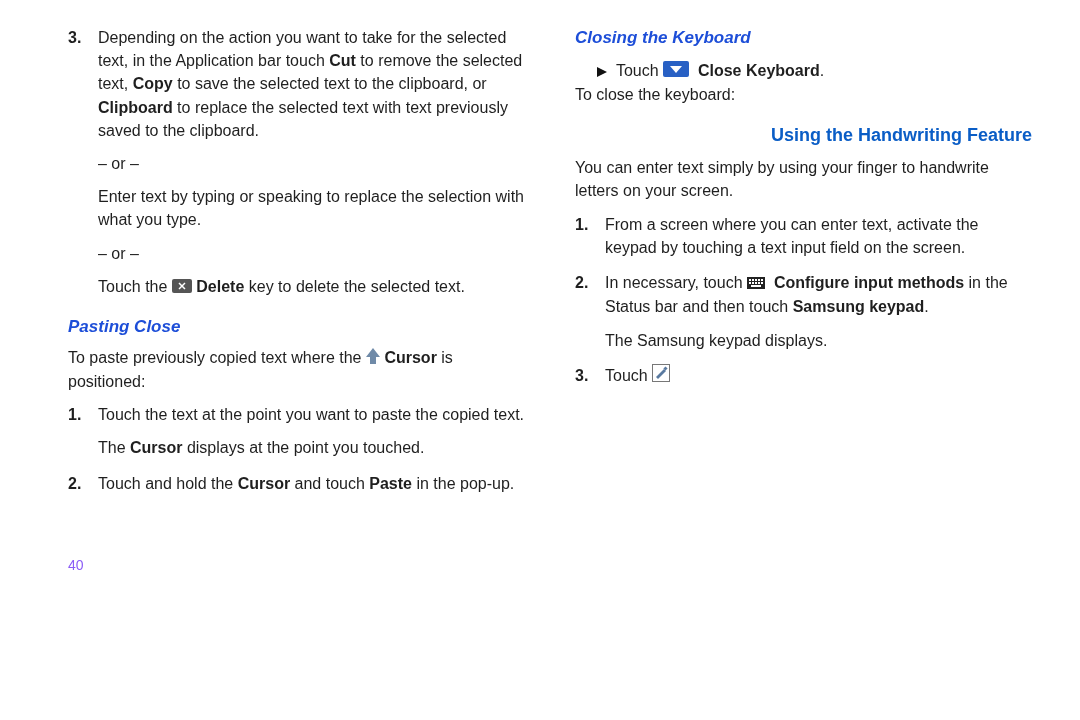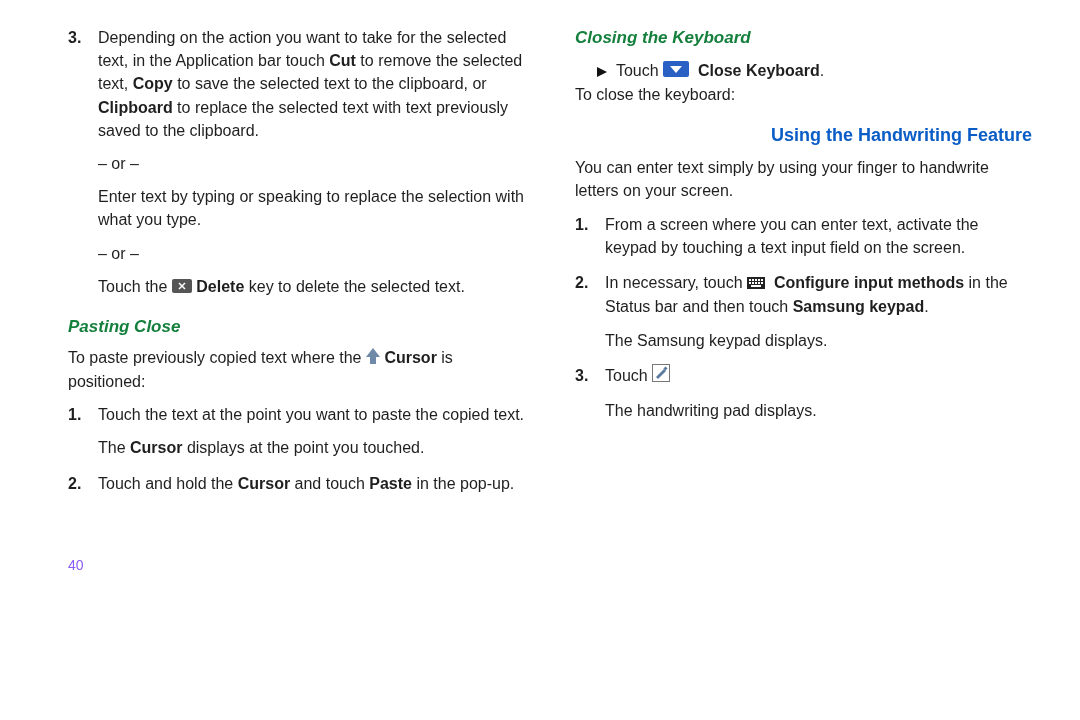--- a/index.html
+++ b/index.html
@@ -1,19 +1,19 @@
 <!DOCTYPE html>
 <html><head>
 <meta charset="utf-8">
 <style>
   html,body{margin:0;padding:0;background:#fff;color:#1f1f1f;}
   body{width:1080px;height:720px;font-family:Arial,Helvetica,sans-serif;font-size:16px;line-height:1.45;}
   .page{display:flex;flex-direction:row;gap:50px;padding:26px 48px 26px 68px;}
   .col{flex:1;min-width:0;}
-  .blue-h3{color:#15803d;font-weight:700;font-style:italic;font-size:17px;margin:16px 0 6px 0;}
+  .blue-h3{color:#1d4ed8;font-weight:700;font-style:italic;font-size:17px;margin:16px 0 6px 0;}
   .blue-h2{color:#0a5dc6;font-weight:700;font-size:18px;margin:16px 0 8px 0;text-align:right;}
   .ol-item{display:flex;margin:0 0 12px 0;}
   .ol-num{width:30px;flex:none;font-weight:700;text-align:left;}
   .ol-body{flex:1;}
   .sub{margin:10px 0 0 0;}
   .indent{margin-left:30px;}
   .pagenum{margin-top:60px;font-size:14px;color:#8b5cf6;}
   b{font-weight:700;}
   
   .icon{display:inline-block;vertical-align:middle;}
@@ -126,18 +126,17 @@
 
     <div class="ol-item">
       <div class="ol-num">3.</div>
       <div class="ol-body">
         <span>Touch </span>
         <span class="icon"><svg width="18" height="18">
               <rect x="0.5" y="0.5" width="17" height="17" fill="#fff" stroke="#777"></rect>
               <path d="M4 13 L12 5 L14 7 L6 15 Z" fill="#5a7aa0"></path>
               <rect x="12" y="3" width="3" height="3" transform="rotate(45 13.5 4.5)" fill="#5a7aa0"></rect>
             </svg></span>
-        <div class="sub">The handwriting pad displays.</div>
       </div>
     </div>
 
   </div>
 </div>
 
 </body></html>

